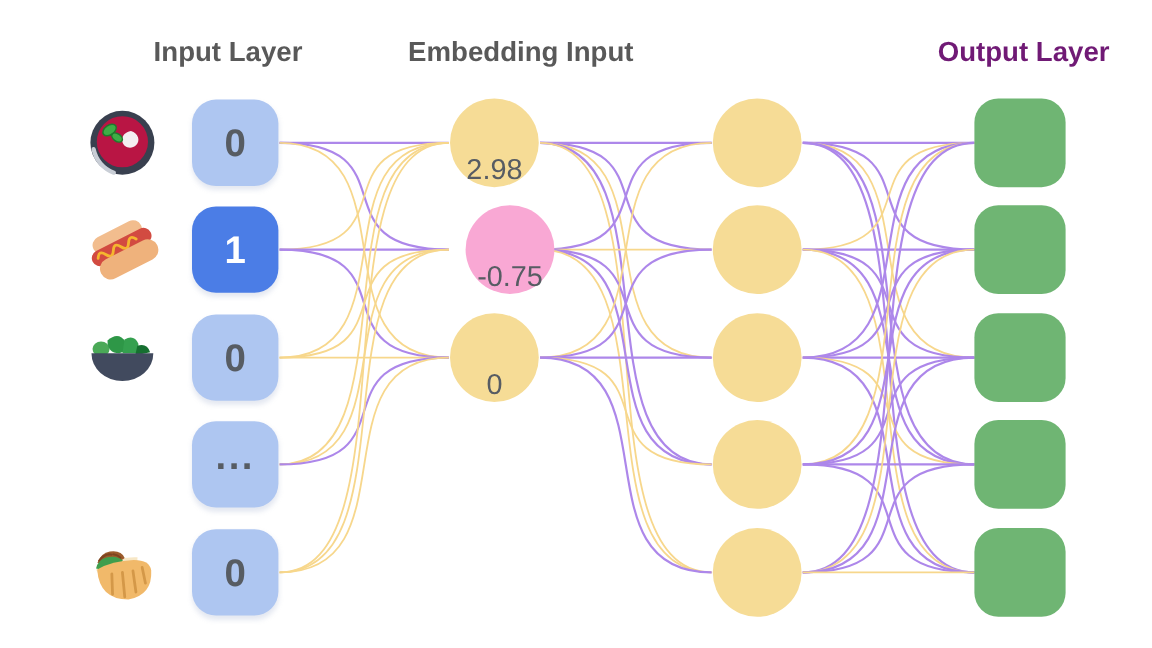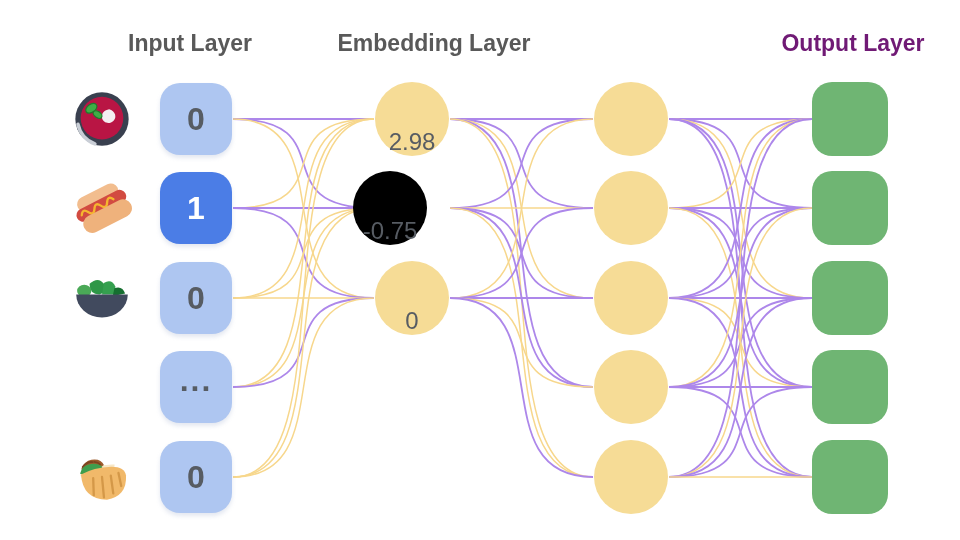--- a/index.html
+++ b/index.html
@@ -15,21 +15,21 @@
   .emb-circle,.hid-circle{width:74px;height:74px;border-radius:50%;font-size:24px;align-items:flex-end;}
   .out-box{width:76px;height:74px;border-radius:20px;}
   .emoji{position:absolute;width:64px;height:64px;}
   .emoji svg{width:100%;height:100%;display:block;}
 </style>
 </head>
 <body>
 
 <div class="canvas">
   <div class="layer-title" style="left: 190px; color: rgb(89, 89, 89);">Input Layer</div>
-  <div class="layer-title" style="left: 434px; color: rgb(89, 89, 89);">Embedding Layer</div>
+  <div class="layer-title" style="left: 434px; color: rgb(89, 89, 89);">Embedding Input</div>
   <div class="layer-title" style="left: 853px; color: #701a75;">Output Layer</div>
 
   <svg id="edges" width="960" height="540">
       <path d="M233 119 C345.8 119 261.2 119 374 119" fill="none" stroke="#ad87ea" stroke-width="1.8"></path>
       <path d="M233 119 C345.8 119 261.2 208 374 208" fill="none" stroke="#ad87ea" stroke-width="1.8"></path>
       <path d="M233 119 C345.8 119 261.2 298 374 298" fill="none" stroke="#f7d78c" stroke-width="1.5"></path>
       <path d="M233 208 C345.8 208 261.2 119 374 119" fill="none" stroke="#f7d78c" stroke-width="1.5"></path>
       <path d="M233 208 C345.8 208 261.2 208 374 208" fill="none" stroke="#ad87ea" stroke-width="1.8"></path>
       <path d="M233 208 C345.8 208 261.2 298 374 298" fill="none" stroke="#ad87ea" stroke-width="1.8"></path>
       <path d="M233 298 C345.8 298 261.2 119 374 119" fill="none" stroke="#f7d78c" stroke-width="1.5"></path>
@@ -143,21 +143,21 @@
   </g>
 </g>
         </svg>
       </div>
       <div class="node input-box" style="left: 160px; top: 441px; background: rgb(174, 198, 241); color: rgb(87, 92, 99);">
         <span>0</span>
       </div>
       <div class="node emb-circle" style="left: 375px; top: 82px; background: rgb(246, 220, 150); color: rgb(87, 92, 99);">
         <span>2.98</span>
       </div>
-      <div class="node emb-circle" style="left: 353px; top: 171px; background: #000000; color: rgb(87, 92, 99);">
+      <div class="node emb-circle" style="left: 388px; top: 171px; background: #f9a8d4; color: rgb(87, 92, 99);">
         <span>-0.75</span>
       </div>
       <div class="node emb-circle" style="left: 375px; top: 261px; background: rgb(246, 220, 150); color: rgb(87, 92, 99);">
         <span>0</span>
       </div>
       <div class="node hid-circle" style="left: 594px; top: 82px; background: rgb(246, 220, 150);"></div>
       <div class="node hid-circle" style="left: 594px; top: 171px; background: rgb(246, 220, 150);"></div>
       <div class="node hid-circle" style="left: 594px; top: 261px; background: rgb(246, 220, 150);"></div>
       <div class="node hid-circle" style="left: 594px; top: 350px; background: rgb(246, 220, 150);"></div>
       <div class="node hid-circle" style="left: 594px; top: 440px; background: rgb(246, 220, 150);"></div>

